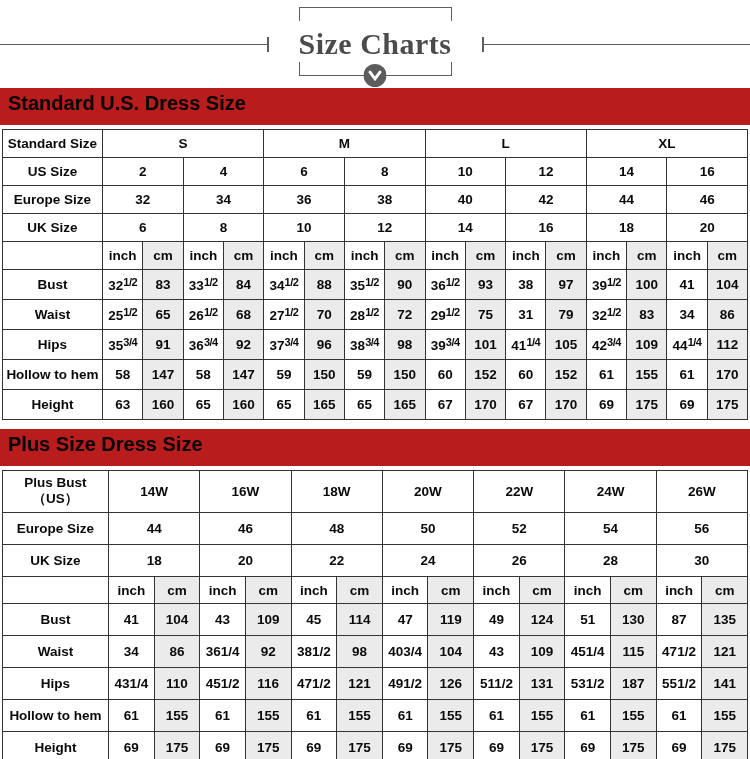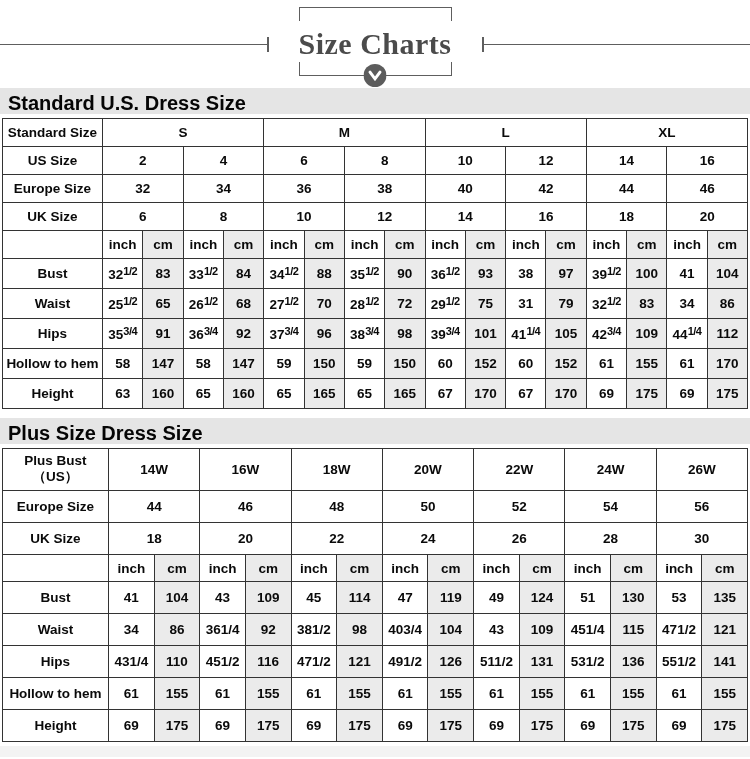--- a/index.html
+++ b/index.html
@@ -31,21 +31,21 @@
     position: absolute; bottom: 12px; left: 17px; right: 17px; height: 14px;
     border: 1px solid #5e5e5e; border-top: none;
   }
   .chev-circle {
     position: absolute; left: 50%; bottom: 1px; transform: translateX(-50%);
     width: 23px; height: 23px; line-height: 0;
   }
 
   
   .section-heading {
-    background: #e5e5e5; height: 26px; line-height: 31px;
+    background: #b91c1c; height: 37px; line-height: 31px;
     padding-left: 8px; margin-bottom: 4px;
     font-size: 20px; font-weight: bold; color: #050505;
   }
 
   
   table {
     border-collapse: collapse; table-layout: fixed;
     width: 746px; margin-left: 2px;
   }
   td {
@@ -346,21 +346,21 @@
         <td>43</td>
         <td>109</td>
         <td>45</td>
         <td>114</td>
         <td>47</td>
         <td>119</td>
         <td>49</td>
         <td>124</td>
         <td>51</td>
         <td>130</td>
-        <td>53</td>
+        <td>87</td>
         <td>135</td>
       </tr>
       <tr class="data">
         <td>Waist</td>
         <td>34</td>
         <td>86</td>
         <td>361/4</td>
         <td>92</td>
         <td>381/2</td>
         <td>98</td>
@@ -379,21 +379,21 @@
         <td>110</td>
         <td>451/2</td>
         <td>116</td>
         <td>471/2</td>
         <td>121</td>
         <td>491/2</td>
         <td>126</td>
         <td>511/2</td>
         <td>131</td>
         <td>531/2</td>
-        <td>136</td>
+        <td>187</td>
         <td>551/2</td>
         <td>141</td>
       </tr>
       <tr class="data">
         <td>Hollow to hem</td>
         <td>61</td>
         <td>155</td>
         <td>61</td>
         <td>155</td>
         <td>61</td>

